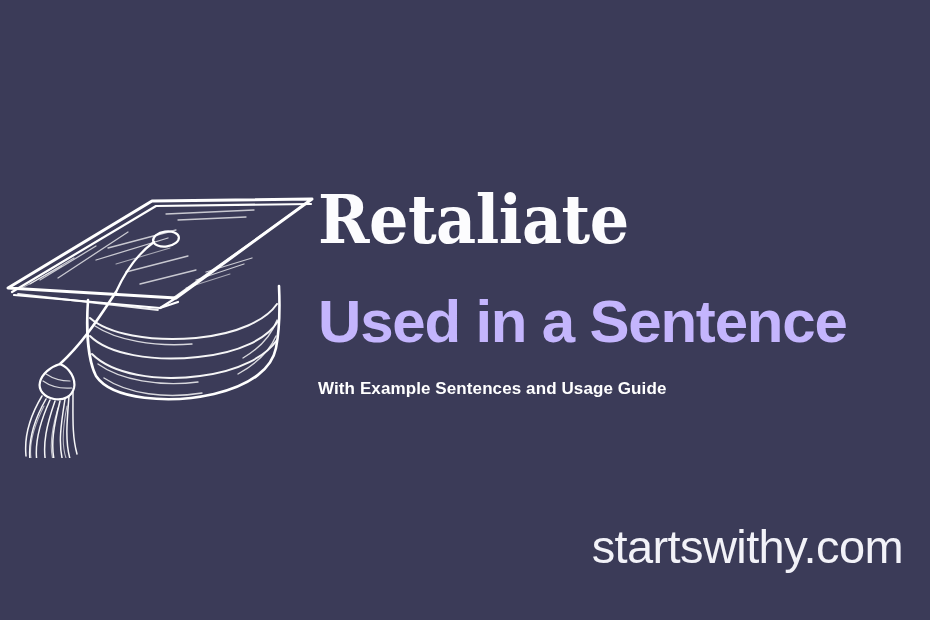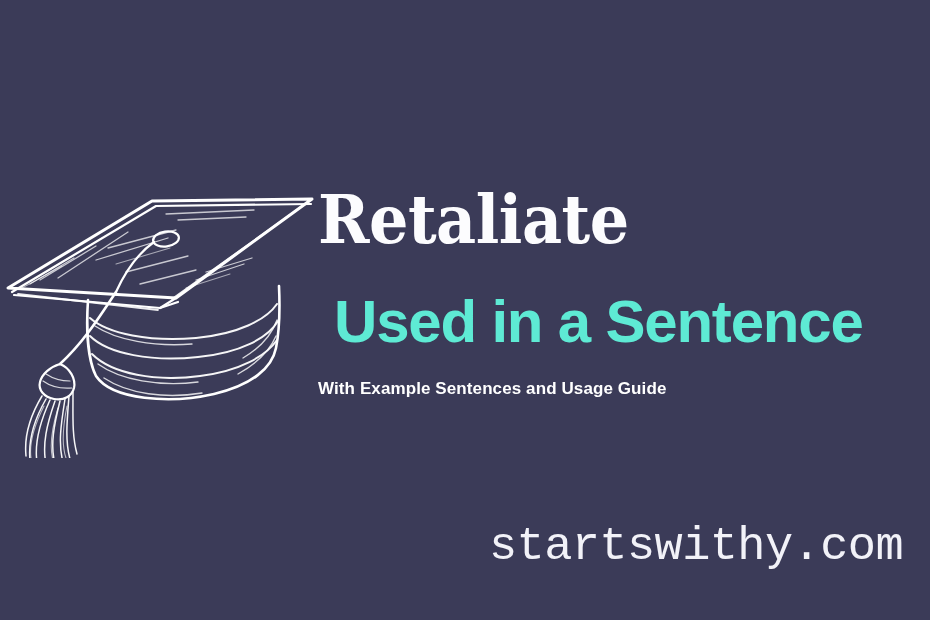--- a/index.html
+++ b/index.html
@@ -53,26 +53,26 @@
     white-space: nowrap;
     transform: scaleY(1.1);
     transform-origin: left top;
   }
 
   #headline {
     font-family: "Liberation Sans", sans-serif;
     font-weight: 700;
     font-size: 60px;
     line-height: 1.0;
-    color: #5eead4;
+    color: #c4b5fd;
     letter-spacing: -1.2px;
     margin: 0;
     position: absolute;
     top: 106px;
-    left: 16px;
+    left: 0;
     white-space: nowrap;
   }
 
   #tagline {
     font-family: "Liberation Sans", sans-serif;
     font-weight: 700;
     font-size: 17px;
     line-height: 1.0;
     color: #ffffff;
     letter-spacing: 0.1px;
@@ -81,21 +81,21 @@
     top: 194px;
     left: 0;
     white-space: nowrap;
   }
 
   
   #site-brand {
     position: absolute;
     right: 27px;
     top: 523px;
-    font-family: Liberation Mono, monospace;
+    font-family: Liberation Sans, sans-serif;
     font-weight: 400;
     font-size: 47px;
     line-height: 1.0;
     color: #F2F2F8;
     letter-spacing: -0.6px;
     white-space: nowrap;
   }
 </style>
 </head>
 <body>

